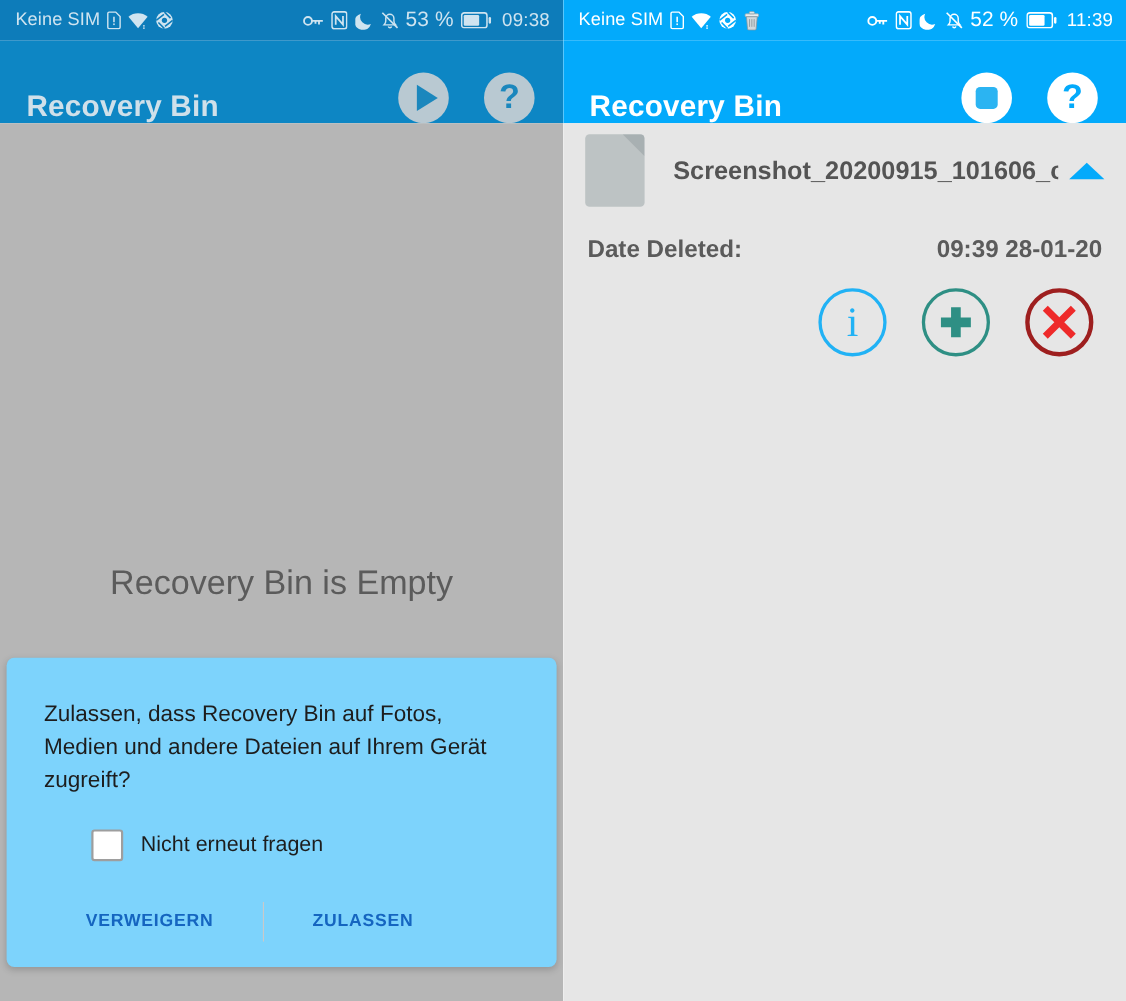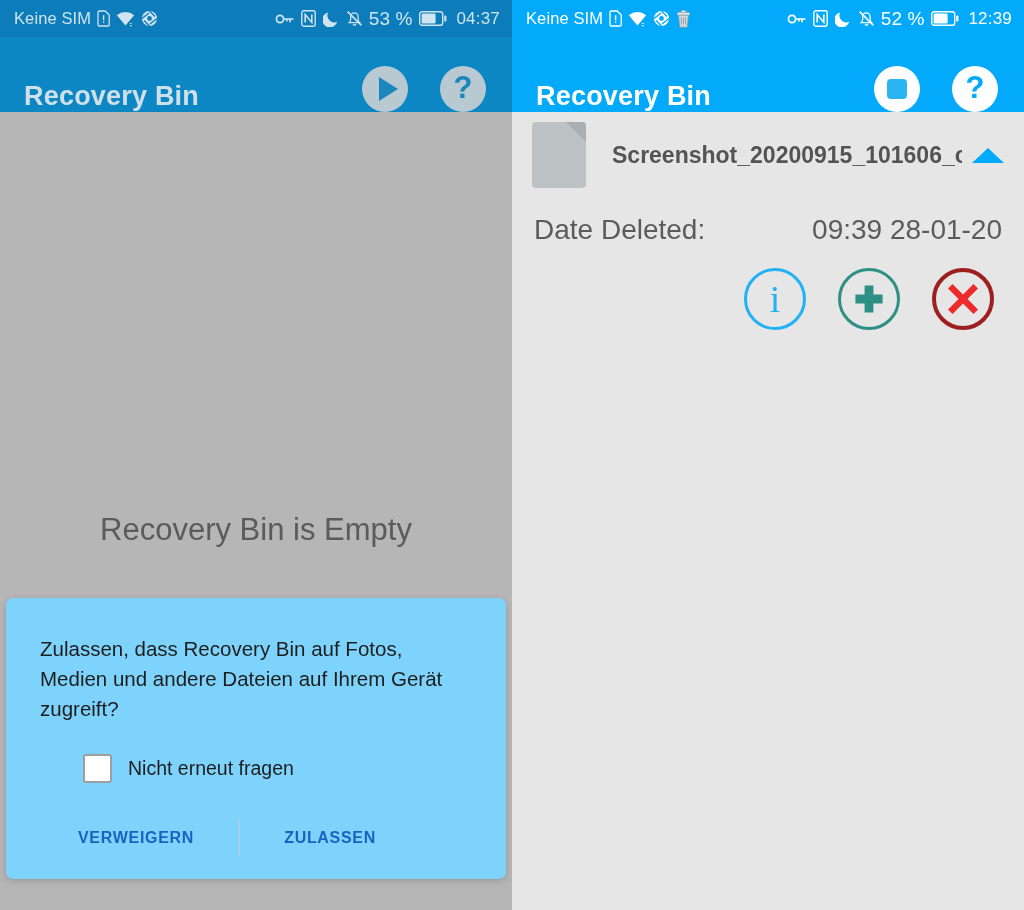--- a/index.html
+++ b/index.html
@@ -229,22 +229,23 @@
     border-bottom: 15px solid #03aafb;
     margin-left: 10px;
     margin-right: 4px;
     flex: none;
   }
   .date-row {
     display: flex;
     align-items: baseline;
     justify-content: space-between;
     padding: 26px 22px 0 22px;
-    font-size: 28px;
+    font-size: 22px;
     color: #5b5b5b;
+    font-weight: bold;
   }
   .actions-row {
     display: flex;
     justify-content: flex-end;
     align-items: center;
     gap: 32px;
     padding: 22px 30px 0 0;
   }
   .act-btn {
     width: 62px;
@@ -323,21 +324,21 @@
             </svg>
         </span>
         <span class="sb-pct">53 %</span>
         <span class="sb-ico">
           <svg width="28" height="15" viewBox="0 0 28 15">
               <rect x="0.7" y="0.7" width="23" height="13.6" rx="2.4" fill="none" stroke="#cfe4f0" stroke-width="1.4"></rect>
               <rect x="2.6" y="2.6" width="14" height="9.8" rx="1.2" fill="#cfe4f0"></rect>
               <rect x="25.2" y="4.5" width="2.2" height="6" rx="1" fill="#cfe4f0"></rect>
             </svg>
         </span>
-        <span class="sb-clock">04:37</span>
+        <span class="sb-clock">09:38</span>
       </div>
     </div>
 
     <div class="appbar">
       <div class="title">Recovery Bin</div>
       <div class="appbar-actions">
         <div class="round-btn">
           <span class="tri-play"></span>
         </div>
         <div class="round-btn">
@@ -424,21 +425,21 @@
             </svg>
         </span>
         <span class="sb-pct">52 %</span>
         <span class="sb-ico">
           <svg width="28" height="15" viewBox="0 0 28 15">
               <rect x="0.7" y="0.7" width="23" height="13.6" rx="2.4" fill="none" stroke="#ffffff" stroke-width="1.4"></rect>
               <rect x="2.6" y="2.6" width="14" height="9.8" rx="1.2" fill="#ffffff"></rect>
               <rect x="25.2" y="4.5" width="2.2" height="6" rx="1" fill="#ffffff"></rect>
             </svg>
         </span>
-        <span class="sb-clock">12:39</span>
+        <span class="sb-clock">11:39</span>
       </div>
     </div>
 
     <div class="appbar">
       <div class="title">Recovery Bin</div>
       <div class="appbar-actions">
         <div class="round-btn">
           <span class="sq-stop"></span>
         </div>
         <div class="round-btn">

